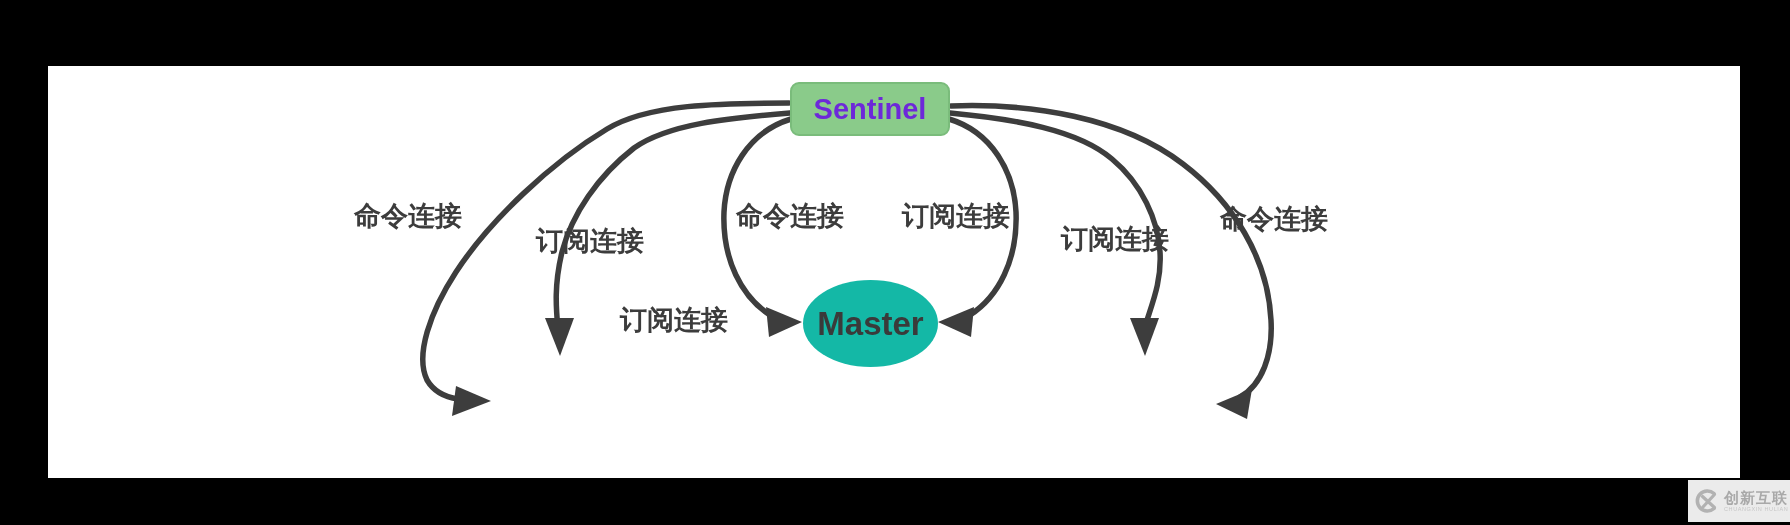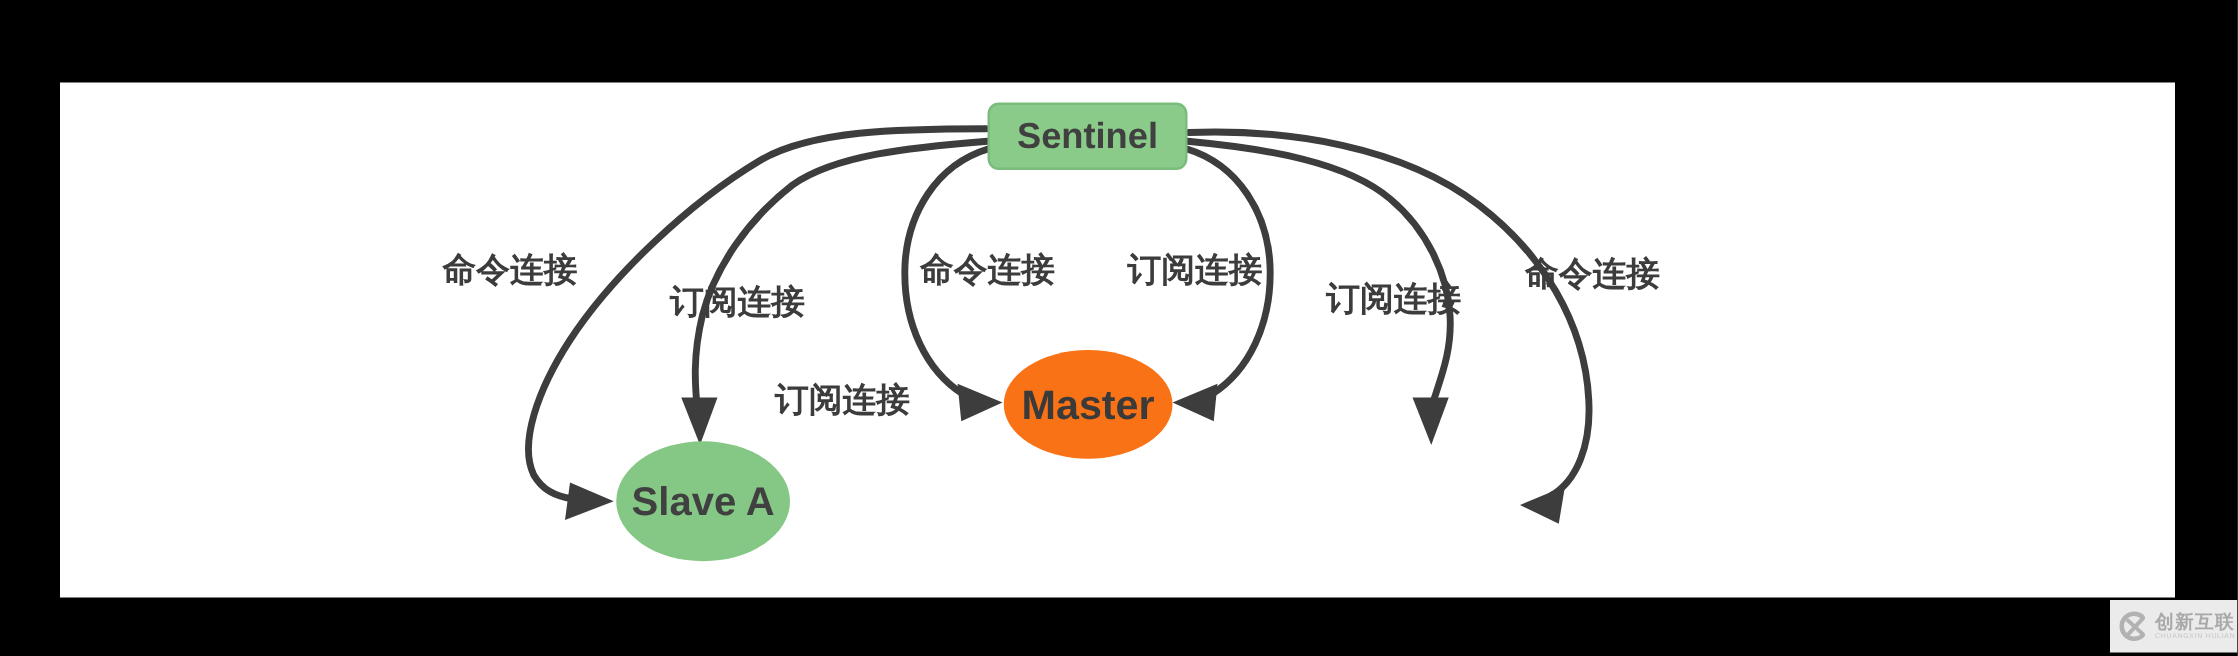--- a/index.html
+++ b/index.html
@@ -8,29 +8,29 @@
     font-family:"Liberation Sans","DejaVu Sans",sans-serif;
   }
   .panel{
     position:absolute;left:48px;top:66px;width:1692px;height:412px;background:#ffffff;
   }
   .diagram-svg{position:absolute;left:0;top:0;width:1790px;height:525px;}
   .edge{fill:none;stroke:#3d3d3d;stroke-width:5.5;stroke-linecap:round;}
   .arrowhead{fill:#3d3d3d;stroke:none;}
   .node{
     position:absolute;display:flex;align-items:center;justify-content:center;
-    font-weight:bold;color:#404040;box-sizing:border-box;
+    font-weight:bold;color:#6d28d9;box-sizing:border-box;
   }
   .node-sentinel{
     left:790px;top:82px;width:160px;height:54px;border-radius:9px;
     background:#8acb8a;border:2px solid #7abc7b;font-size:29px;
   }
   .node-master{
     left:803px;top:280px;width:135px;height:87px;border-radius:50%;
-    background:#f97316;font-size:33px;color:#3a3a3a;
+    background:#14b8a6;font-size:33px;color:#3a3a3a;
   }
   .node-slave-a{
     left:493px;top:353px;width:139px;height:96px;border-radius:50%;
     background:#85c885;font-size:32px;
   }
   .node-slave-b{
     left:1077px;top:353px;width:137px;height:96px;border-radius:50%;
     background:#85c885;font-size:32px;
   }
   .edge-label{
@@ -81,23 +81,20 @@
     <path class="edge" d="M 951 106 C 1030 103, 1122 117, 1183 164 C 1233 202, 1268 258, 1271 320 C 1273 355, 1262 385, 1240 397"></path>
     <polygon class="arrowhead" points="1216,404 1252,389 1247,419"></polygon>
   </svg>
 
   <div class="node node-sentinel">
     <span>Sentinel</span>
   </div>
   <div class="node node-master">
     <span>Master</span>
   </div>
-  <div class="node node-slave-a">
-    <span>Slave A</span>
-  </div>
 
   <div class="edge-label lbl-cmd-left">命令连接</div>
   <div class="edge-label lbl-sub-left">订阅连接</div>
   <div class="edge-label lbl-sub-midleft">订阅连接</div>
   <div class="edge-label lbl-cmd-mid">命令连接</div>
   <div class="edge-label lbl-sub-mid">订阅连接</div>
   <div class="edge-label lbl-sub-right">订阅连接</div>
   <div class="edge-label lbl-cmd-right">命令连接</div>
 
   <div class="watermark">

